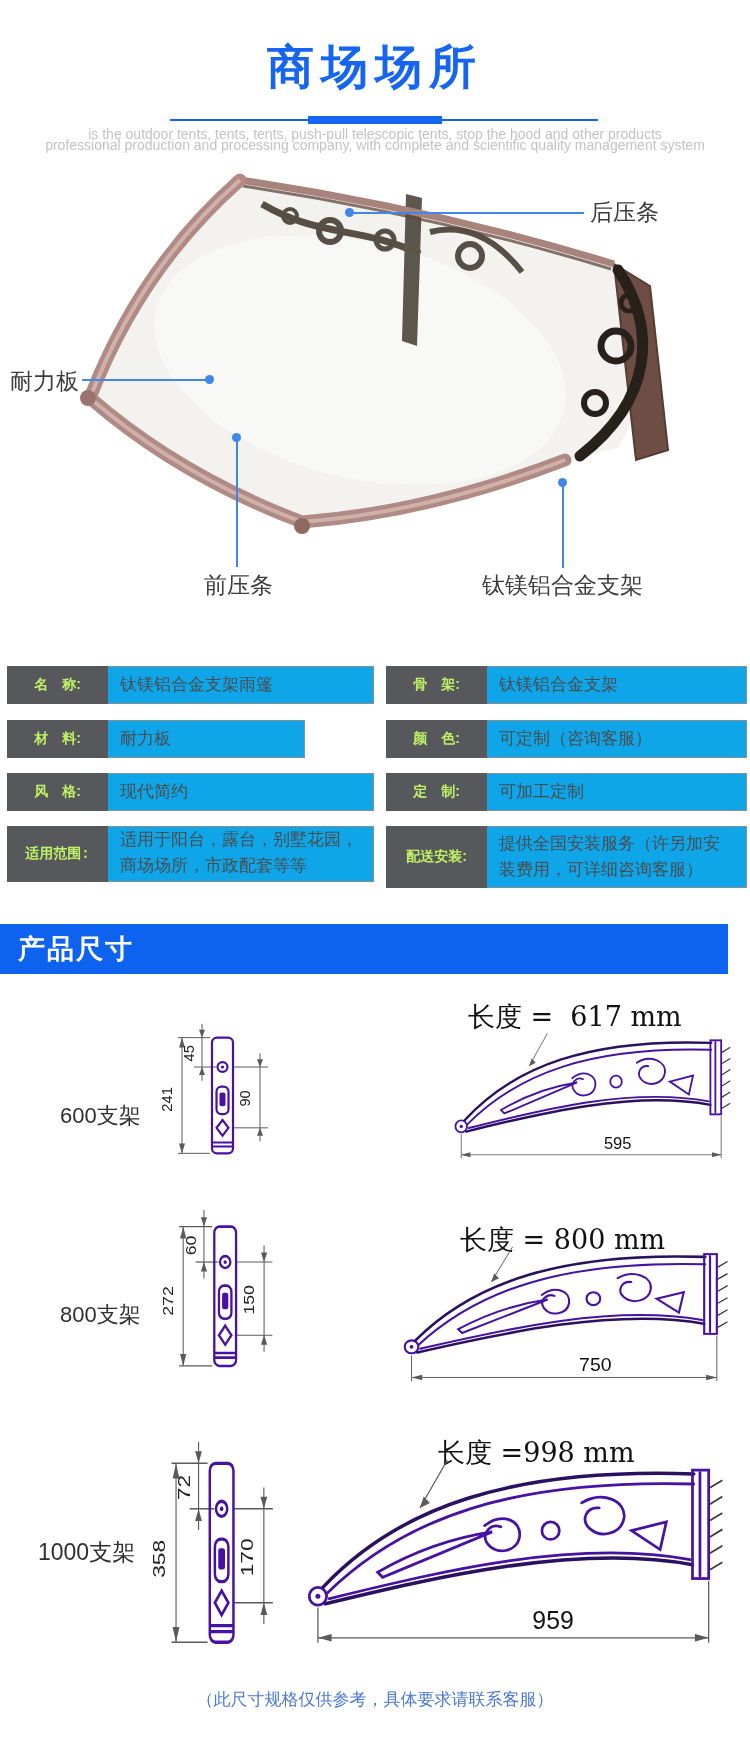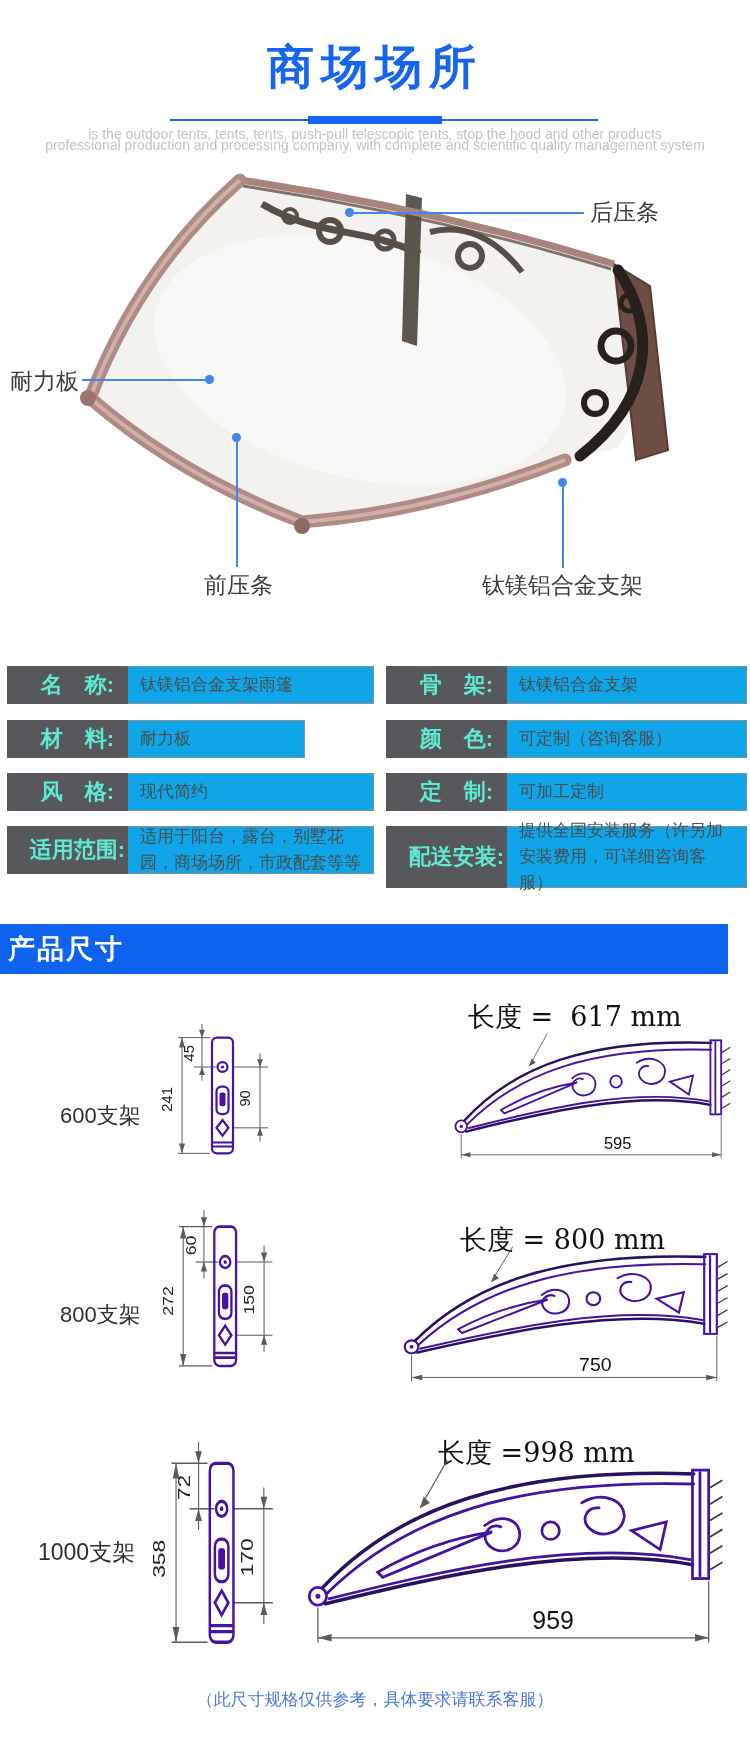--- a/index.html
+++ b/index.html
@@ -15,28 +15,28 @@
   .divider .thick { position:absolute; top:0; left:138px; width:134px; height:8px; background:var(--accent,#1565F0); }
   .subtitle { left:0; width:100%; text-align:center; font-size:14px; color:#c3c3c3; }
 
   
   .callout { font-size:23px; color:#3d3d3d; white-space:nowrap; }
   .cline { background:var(--callout_blue,#3F87E8); }
   .cdot  { width:9px; height:9px; border-radius:50%; background:var(--callout_blue,#3F87E8); }
 
   
   .prow { display:flex; }
-  .plabel { width:101px; background:var(--label_bg,#57585C); color:#5eead4; font-weight:bold; font-size:22px;
-            display:flex; align-items:center; justify-content:center; flex:none;padding-left:20px; }
+  .plabel { width:101px; background:var(--label_bg,#57585C); color:#bef264; font-weight:bold; font-size:14px;
+            display:flex; align-items:center; justify-content:center; flex:none; }
   .pvalue { flex:1; border:1px solid #8e8e8e; border-left:none; background:#0ea5e9; color:#4c4c4c;
             font-size:17px; display:flex; align-items:center; padding:0 12px; line-height:26px; }
 
   
   .banner { top:924px; left:0; width:728px; height:50px; background:var(--banner_blue,#0D62F0);
-            color:#fff; font-size:27px; font-weight:bold; line-height:50px; padding-left:8px;
+            color:#fff; font-size:27px; font-weight:bold; line-height:50px; padding-left:18px;
             box-sizing:border-box; letter-spacing:2px; }
 
   .blabel { font-size:22px; color:#2f2f2f; font-weight:500; white-space:nowrap; }
   .len { font-family:"DejaVu Serif", serif; font-size:27px; color:#111; white-space:pre; }
 
   .note { top:1688px; left:0; width:100%; text-align:center; font-size:17px; color:var(--note_blue,#4B79D3); }
 
   
   svg { position:absolute; display:block; }
   .pg, .armg { stroke:var(--purple,#4712A2); fill:none; stroke-width:2.2; stroke-linecap:round; }
@@ -121,21 +121,21 @@
     <div class="pvalue">可定制（咨询客服）</div>
   </div>
   <div class="abs prow" style="left:7px;top:773px;width:367px;height:38px;">
     <div class="plabel">风　格:</div>
     <div class="pvalue">现代简约</div>
   </div>
   <div class="abs prow" style="left:386px;top:773px;width:361px;height:38px;">
     <div class="plabel">定　制:</div>
     <div class="pvalue">可加工定制</div>
   </div>
-  <div class="abs prow" style="left:7px;top:826px;width:367px;height:48px;">
+  <div class="abs prow" style="left:7px;top:826px;width:367px;height:56px;font-family:Liberation Mono, monospace;">
     <div class="plabel">适用范围:</div>
     <div class="pvalue">适用于阳台，露台，别墅花园，商场场所，市政配套等等</div>
   </div>
   <div class="abs prow" style="left:386px;top:826px;width:361px;height:62px;">
     <div class="plabel">配送安装:</div>
     <div class="pvalue">提供全国安装服务（许另加安装费用，可详细咨询客服）</div>
   </div>
 
   <div class="abs banner">产品尺寸</div>
 

